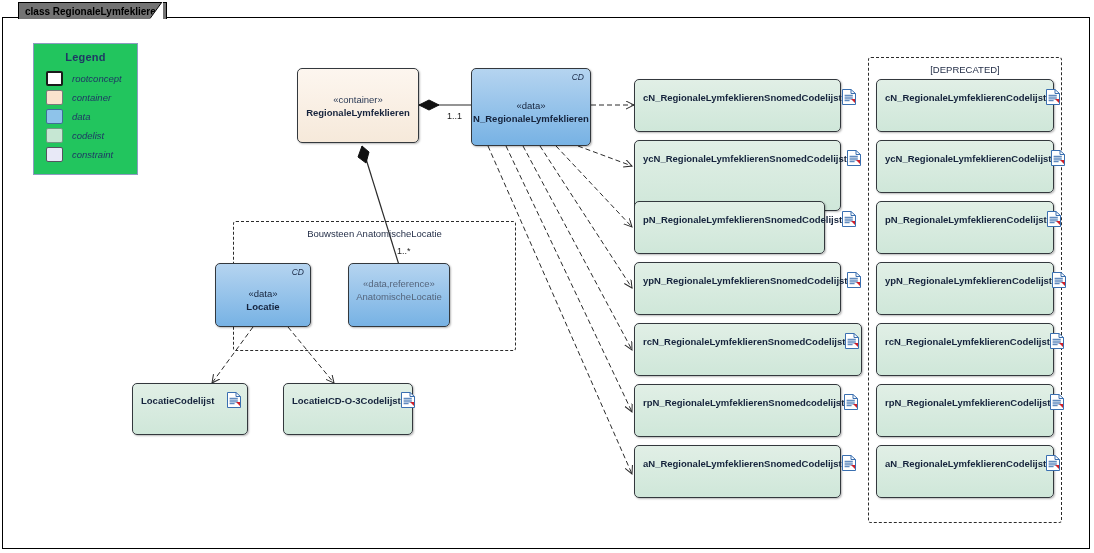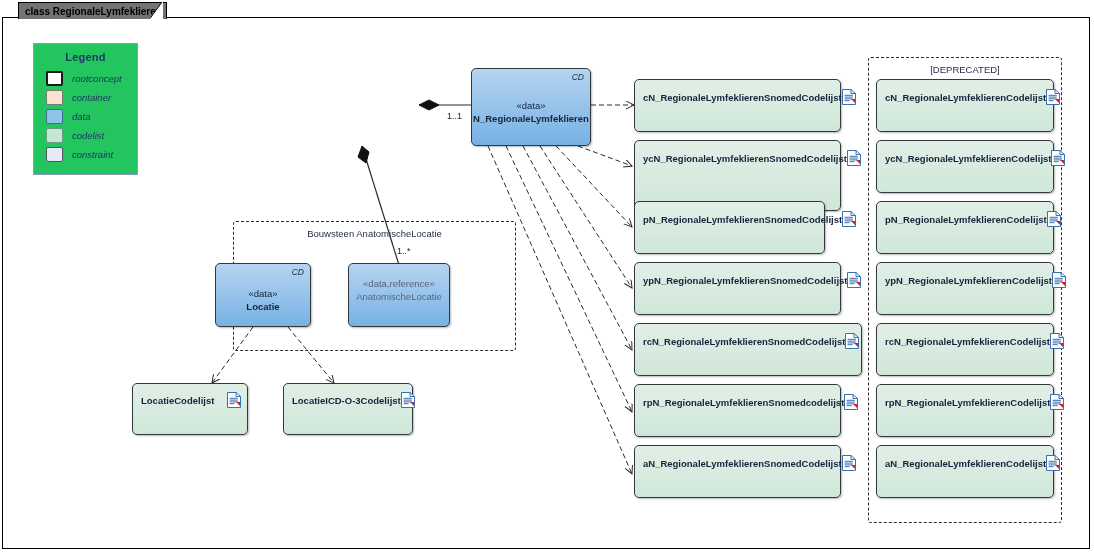--- a/index.html
+++ b/index.html
@@ -136,20 +136,26 @@
           <div class="legend-swatch" style="background: rgb(198, 231, 211); border: 1px solid rgb(111, 154, 130);"></div>
           <div class="legend-label">codelist</div>
         </div>
         <div class="legend-row">
           <div class="legend-swatch" style="background: rgb(232, 233, 247); border: 1px solid rgb(83, 85, 95);"></div>
           <div class="legend-label">constraint</div>
         </div>
       </div>
   </div>
 
+  <div class="node container-node" style="left:297px;top:68px;width:122px;height:75px;">
+    <div class="node-center">
+      <div class="stereo">«container»</div>
+      <div class="nm">RegionaleLymfeklieren</div>
+    </div>
+  </div>
 
   <div class="node data-node" style="left:471px;top:68px;width:120px;height:78px;">
     <div class="cd-tag">CD</div>
     <div class="node-center" style="top:56%;">
       <div class="stereo">«data»</div>
       <div class="nm">N_RegionaleLymfeklieren</div>
     </div>
   </div>
 
   <div class="mult" style="left:447px;top:111px;">1..1</div>

